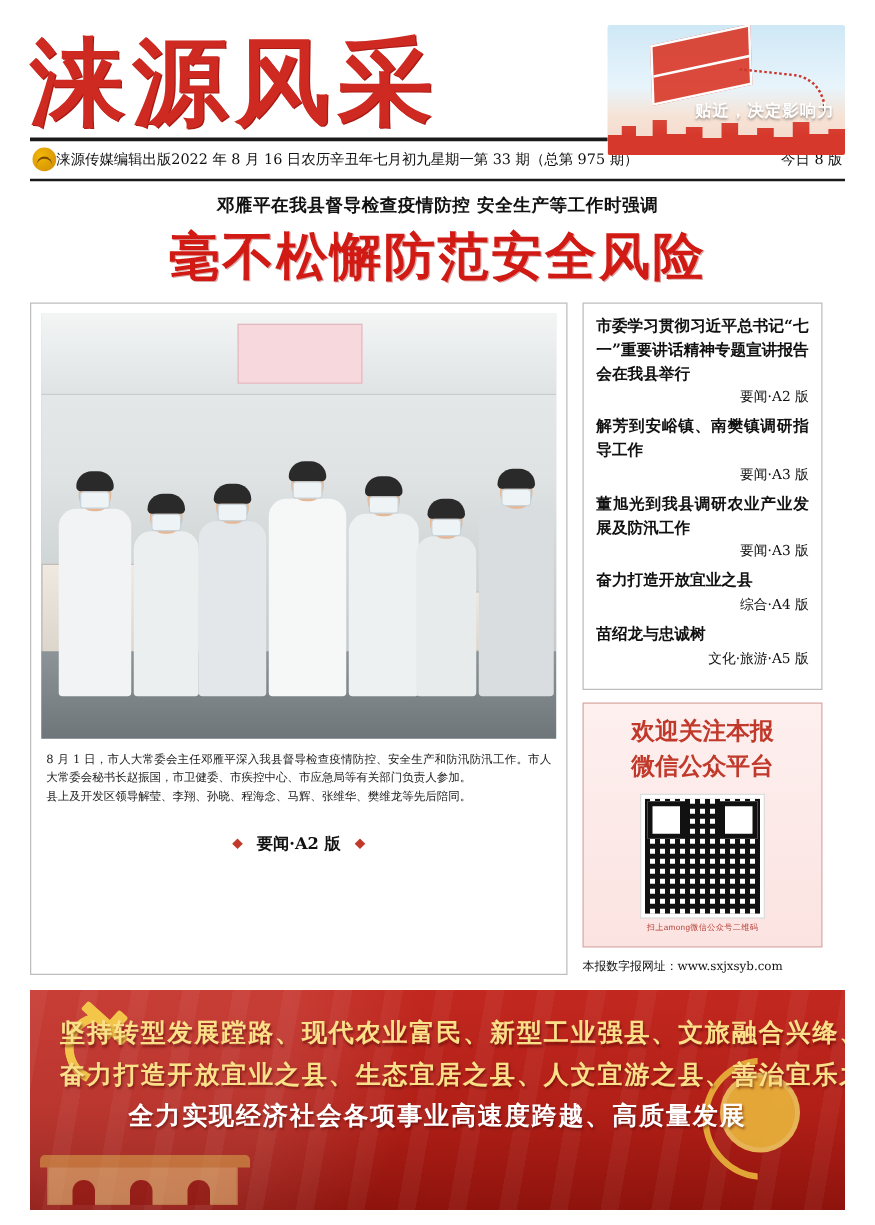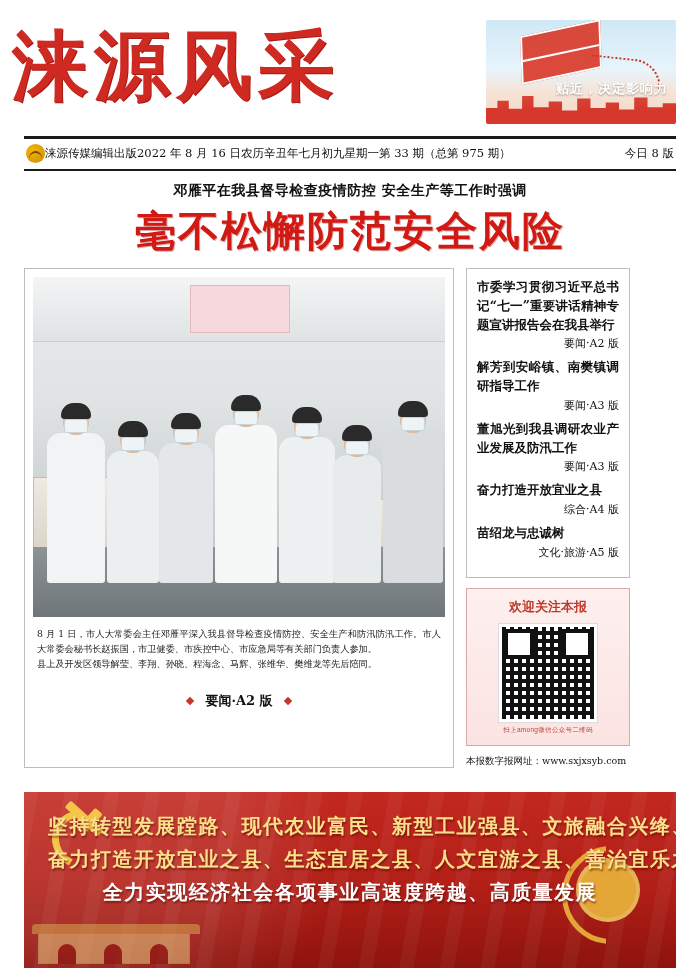--- a/index.html
+++ b/index.html
@@ -17,22 +17,22 @@
     position: relative;
     width: 700px;
     height: 980px;
     background: #fff;
     box-sizing: border-box;
   }
 
   
   .masthead {
     position: relative;
-    height: 136px;
-    padding: 8px 24px 0 12px;
+    height: 110px;
+    padding: 8px 24px 0 24px;
     box-sizing: border-box;
     display: flex;
     align-items: flex-start;
     justify-content: space-between;
   }
   .masthead-title {
     font-family: "DejaVu Serif", serif;
     font-weight: bold;
     font-size: 76px;
     color: #cf2a22;
@@ -257,21 +257,21 @@
   .section-tag .dot {
     display: inline-block;
     width: 6px; height: 6px;
     background: #c0392b;
     transform: rotate(45deg);
     margin: 0 12px;
     vertical-align: middle;
   }
 
   .col-right {
-    width: 164px;
+    width: 192px;
     display: flex;
     flex-direction: column;
   }
   .idx-list {
     border: 1px solid #bdbdbd;
     padding: 9px 10px 10px 10px;
     box-sizing: border-box;
   }
   .idx-item { margin-bottom: 7px; }
   .idx-title {
@@ -293,21 +293,21 @@
     margin-top: 10px;
     border: 1px solid #d9a7a4;
     background: linear-gradient(#fdf0ef, #fbe3e1);
     padding: 8px 8px 10px 8px;
     box-sizing: border-box;
     text-align: center;
   }
   .qr-title {
     font-family: "DejaVu Serif", serif;
     font-weight: bold;
-    font-size: 13px;
+    font-size: 19px;
     color: #c0392b;
     line-height: 1.5;
   }
   .qr-code {
     width: 92px; height: 92px;
     margin: 8px auto 4px auto;
     background-color: #fff;
     background-image:
       repeating-linear-gradient(90deg,#111 0 4px,transparent 4px 8px),
       repeating-linear-gradient(0deg,#111 0 4px,transparent 4px 8px);
@@ -534,20 +534,21 @@
           <div class="idx-page">综合·A4 版</div>
         </div>
         <div class="idx-item">
           <div class="idx-title">苗绍龙与忠诚树</div>
           <div class="idx-page">文化·旅游·A5 版</div>
         </div>
       </div>
 
       <div class="qr-box">
         <div class="qr-title">欢迎关注本报</div>
+        <div class="qr-title">微信公众平台</div>
         <div class="qr-code"></div>
         <div class="qr-caption">扫上among微信公众号二维码</div>
       </div>
 
       <div class="site-line">本报数字报网址：www.sxjxsyb.com</div>
     </div>
   </div>
 
   <div class="banner">
     <div class="emblem">

